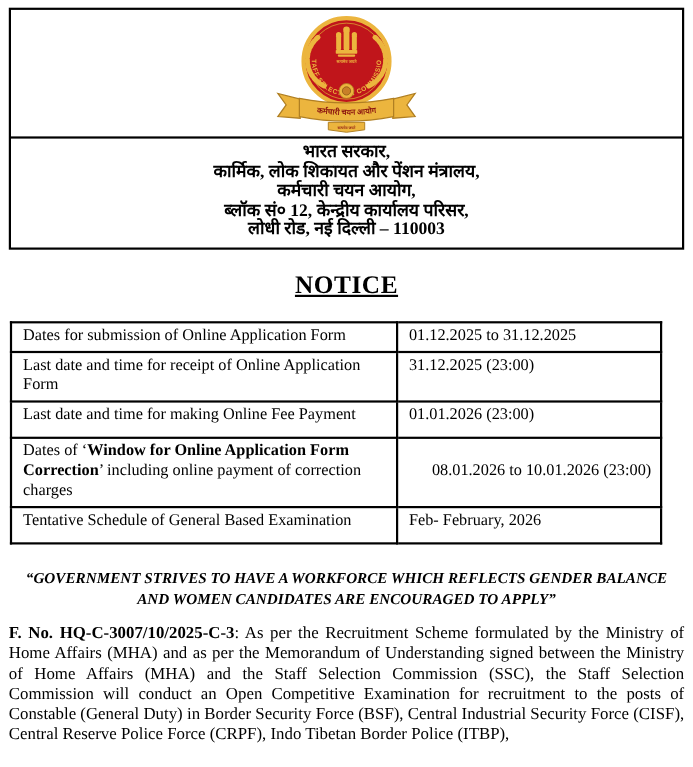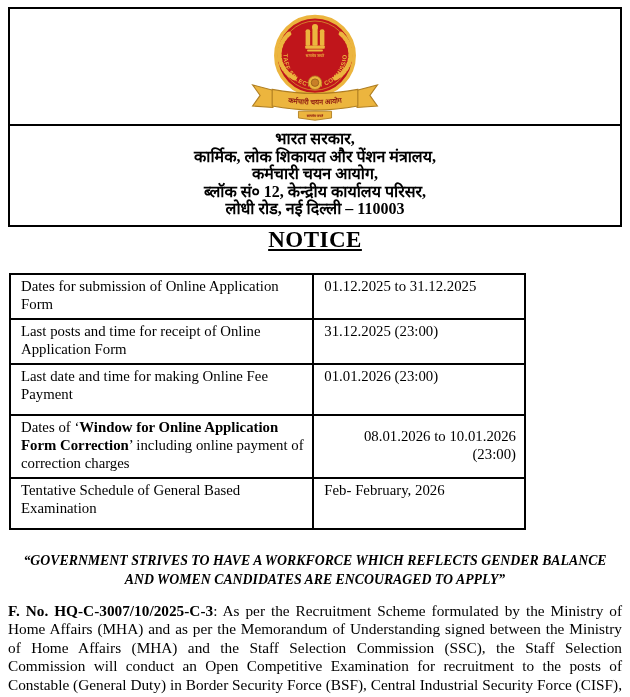--- a/index.html
+++ b/index.html
@@ -15,25 +15,25 @@
     display:flex; align-items:center; justify-content:center; overflow:hidden;
   }
   .logo-svg { display:block; }
   .address-cell { text-align:center; padding:4px 0 7px 0; }
   .address-line {
     font-weight:bold; font-size:16px; line-height:17.5px;
     font-family:"Liberation Serif","DejaVu Sans",serif;
   }
   .notice-heading {
     text-align:center; font-size:23px; font-weight:bold;
-    text-decoration:underline; letter-spacing:0.5px;
+    text-decoration:underline; margin-top:19px; letter-spacing:0.5px;
   }
   .exam-title { text-align:center; font-weight:bold; font-size:15.5px; margin-top:15px; line-height:19.5px; }
   .exam-title .t-line { text-decoration:underline; }
-  .schedule-table { border-collapse:collapse; width:517px; margin-top:20px; margin-left:1px; }
+  .schedule-table { border-collapse:collapse; width:593px; margin-top:20px; margin-left:1px; }
   .schedule-table td {
     border:2px solid #000; font-size:14.8px; line-height:18px;
     padding:2px 8px 5px 10px; vertical-align:top;
   }
   .schedule-table td.col-label { width:352px; }
   .schedule-table td.col-value { width:241px; }
   .schedule-table td.pad-tall { padding-bottom:11px; }
   .schedule-table td.v-mid { vertical-align:middle;text-align:right; }
   .quote-block {
     text-align:center; font-weight:bold; font-size:13.8px;
@@ -114,21 +114,21 @@
   <div class="notice-heading">NOTICE</div>
 
 
   <table class="schedule-table">
     <tbody>
       <tr>
         <td class="col-label">Dates for submission of Online Application Form</td>
         <td class="col-value">01.12.2025 to 31.12.2025</td>
       </tr>
       <tr>
-        <td class="col-label">Last posts and time for receipt of Online Application Form</td>
+        <td class="col-label">Last date and time for receipt of Online Application Form</td>
         <td class="col-value">31.12.2025 (23:00)</td>
       </tr>
       <tr>
         <td class="col-label pad-tall">Last date and time for making Online Fee Payment</td>
         <td class="col-value">01.01.2026 (23:00)</td>
       </tr>
       <tr>
         <td class="col-label"><span>Dates of ‘</span><b>Window for Online Application Form Correction</b><span>’ including online payment of correction charges</span></td>
         <td class="col-value v-mid">08.01.2026 to 10.01.2026 (23:00)</td>
       </tr>

